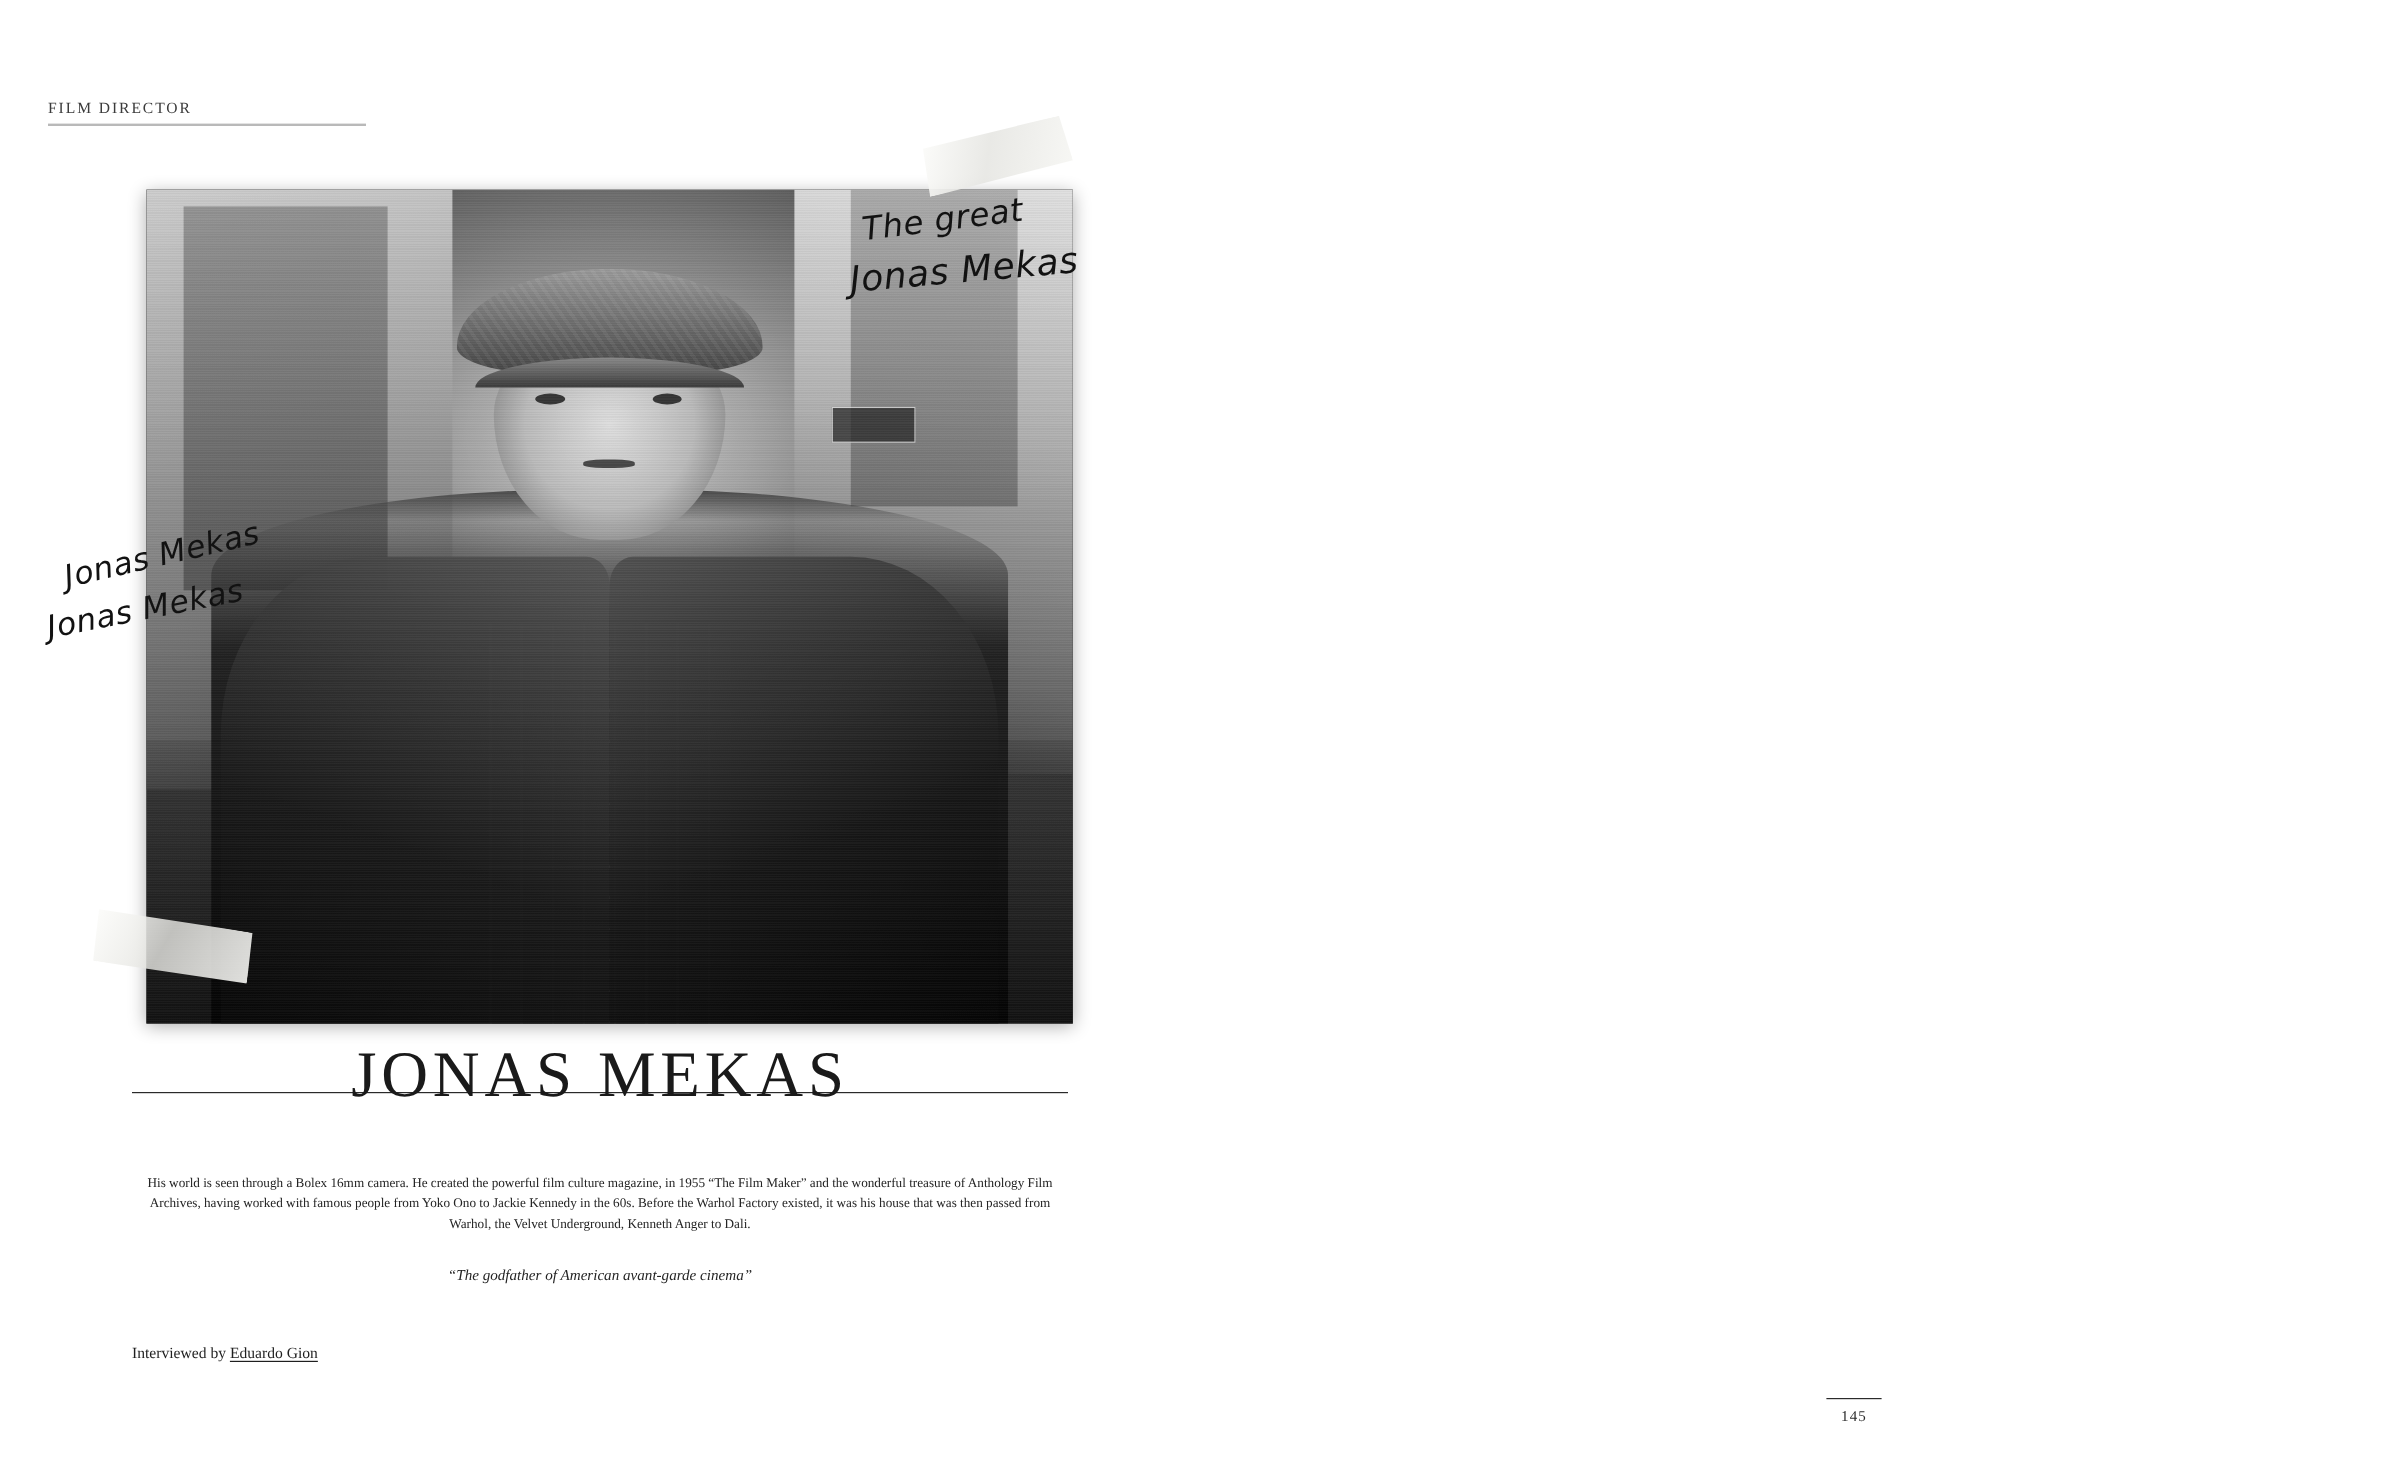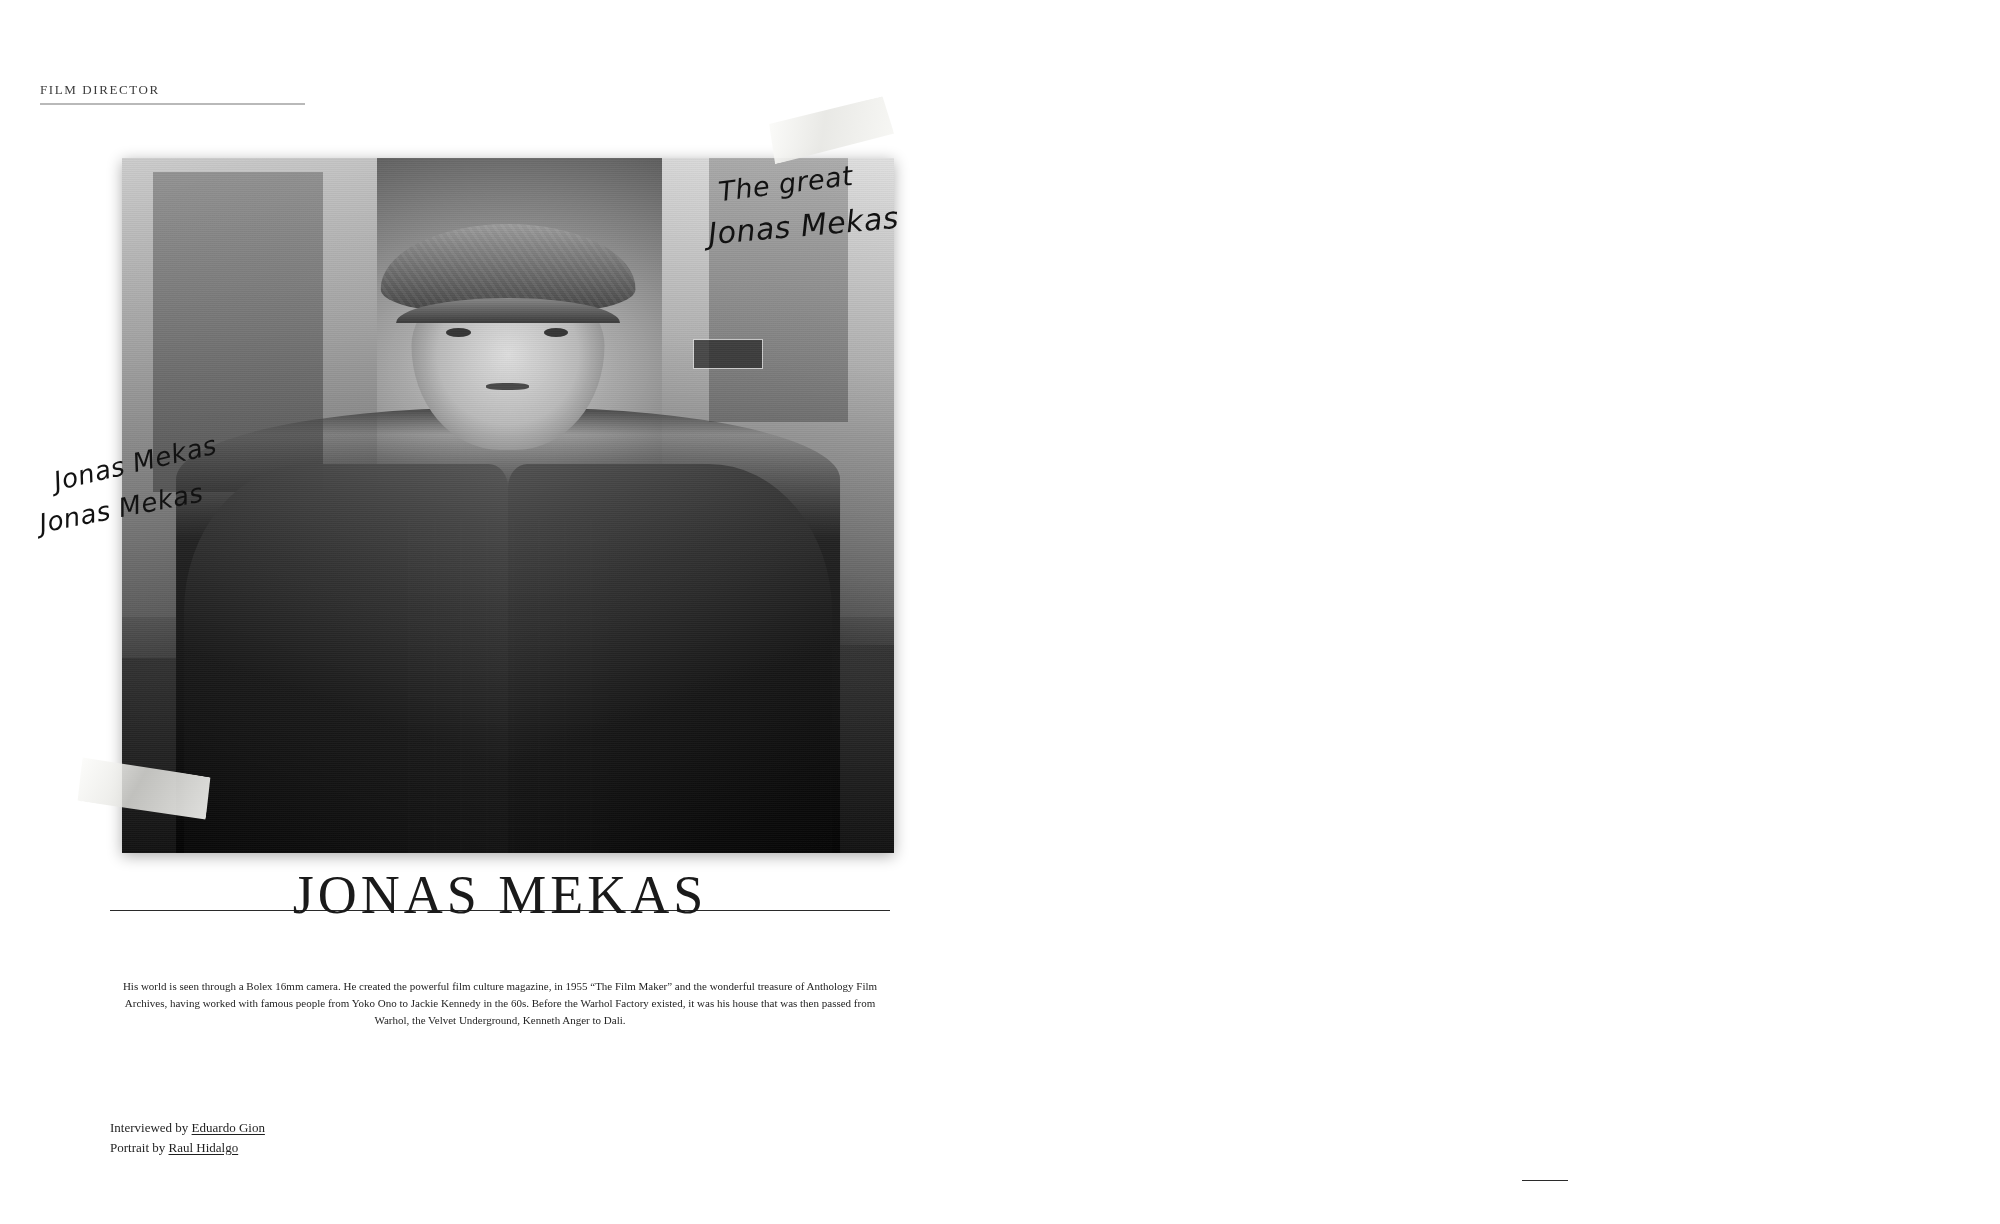--- a/index.html
+++ b/index.html
@@ -250,30 +250,29 @@
     <div class="hand hand-name-top">Jonas Mekas</div>
     <div class="hand hand-sig-1">Jonas Mekas</div>
     <div class="hand hand-sig-2">Jonas Mekas</div>
 
     <div class="title-block">
       <div class="main-title">JONAS MEKAS</div>
       <span class="title-rule"></span>
     </div>
 
     <div class="bio">His world is seen through a Bolex 16mm camera. He created the powerful film culture magazine, in 1955 “The Film Maker” and the wonderful treasure of Anthology Film Archives, having worked with famous people from Yoko Ono to Jackie Kennedy in the 60s. Before the Warhol Factory existed, it was his house that was then passed from Warhol, the Velvet Underground, Kenneth Anger to Dali.</div>
+    <div class="tagline">“The godfather of American avant-garde cinema”</div>
 
     <div class="credits">
       <div>
         <span>Interviewed by </span><u>Eduardo Gion</u>
       </div>
-      <div>
-        <span>Portrait by </span><u>Raul Hidalgo</u>
-      </div>
     </div>
   </div>
 
   <div class="page-right">
 
     <div class="folio">
       <div class="rule"></div>
+      <div class="num">145</div>
     </div>
   </div>
 </div>
 
 </body></html>

